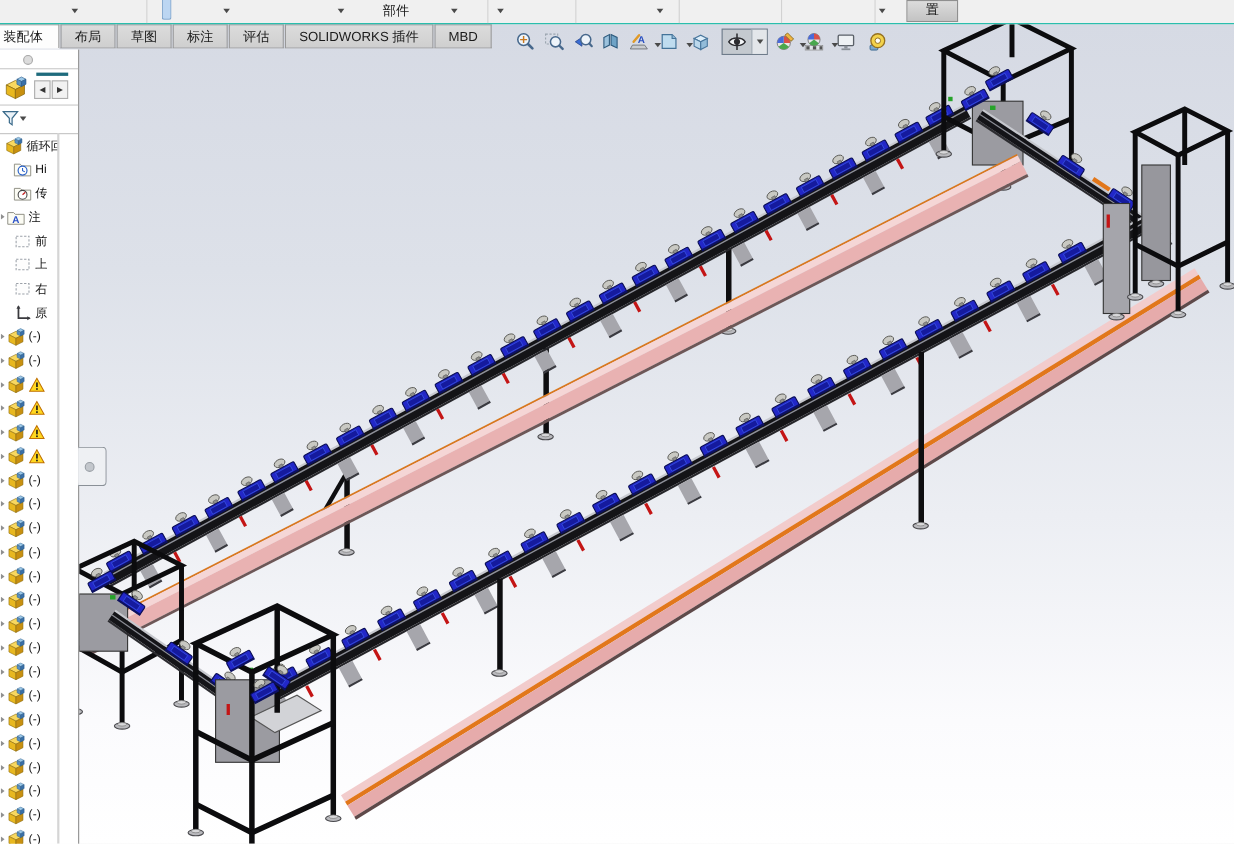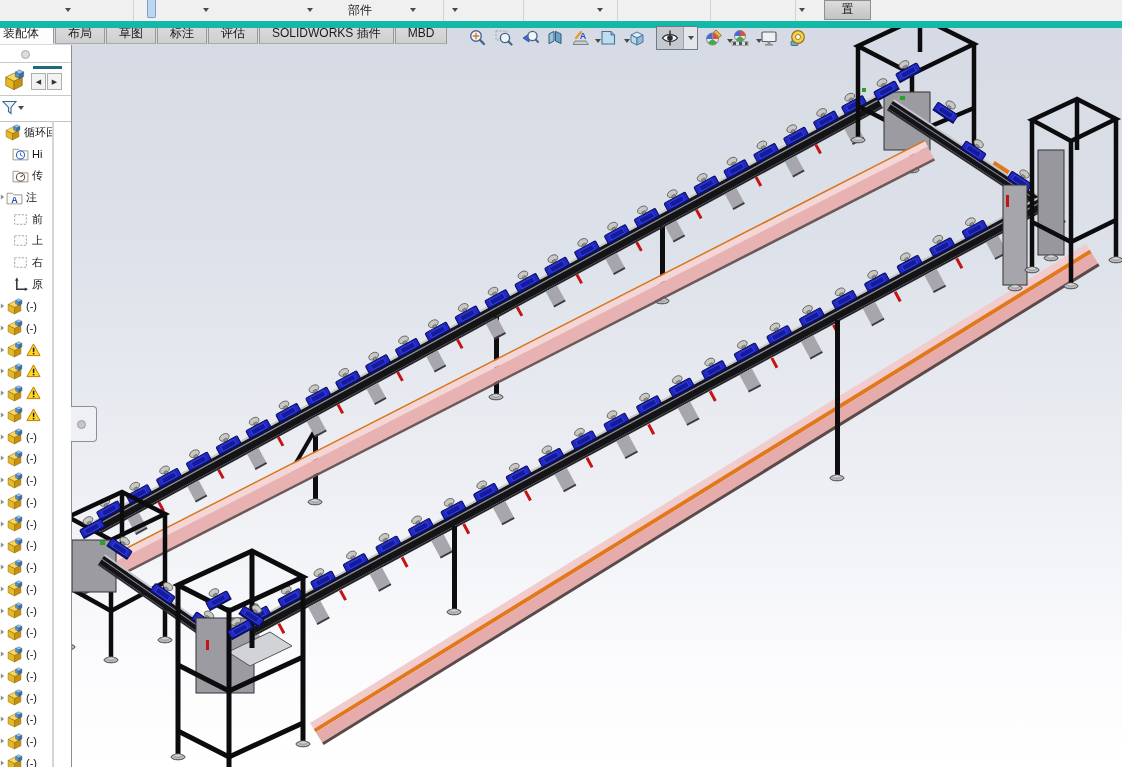--- a/index.html
+++ b/index.html
@@ -1,20 +1,20 @@
 <!DOCTYPE html>
 <html><head>
 <meta charset="utf-8">
 <style>
   html,body{margin:0;padding:0;}
   body{width:1122px;height:767px;overflow:hidden;position:relative;
        font-family:"Liberation Sans","DejaVu Sans",sans-serif;background:#f0f0f0;}
   
   #row1{position:absolute;left:0;top:0;width:1122px;height:21px;background:#f0f0f0;
-        border-bottom:7px solid #14b8a6;z-index:40;}
+        border-bottom:1px solid #14b8a6;z-index:40;}
   .r1sep{position:absolute;top:0;width:1px;height:21px;background:#d2d2d2;}
   .caret{width:0;height:0;border-left:3.5px solid transparent;border-right:3.5px solid transparent;
          border-top:4.5px solid #4a4a4a;position:absolute;top:8px;}
   #r1-partial-icon{position:absolute;left:147px;top:0;width:7px;height:17px;background:#bcd6f2;
         border:1px solid #7aa0c8;border-top:none;border-radius:0 0 2px 2px;}
   #r1-comp{position:absolute;left:338px;top:2px;width:44px;font-size:12px;color:#1a1a1a;text-align:center;}
   #r1-config{position:absolute;left:824px;top:0;width:47px;height:20px;background:linear-gradient(#dcdcdc,#c3c3c3);
         border:1px solid #8f8f8f;box-sizing:border-box;font-size:12px;color:#111;
         display:flex;align-items:flex-end;justify-content:center;padding-bottom:1px;}
   

